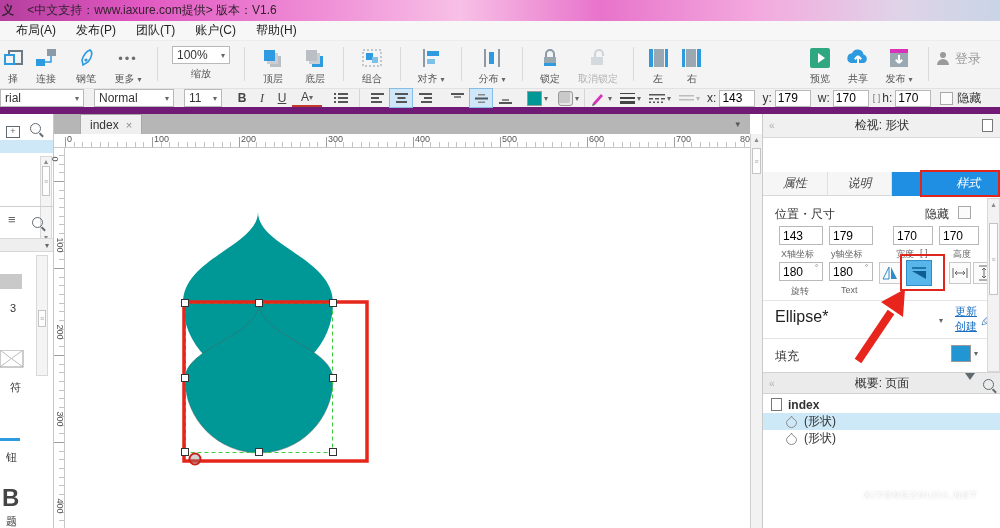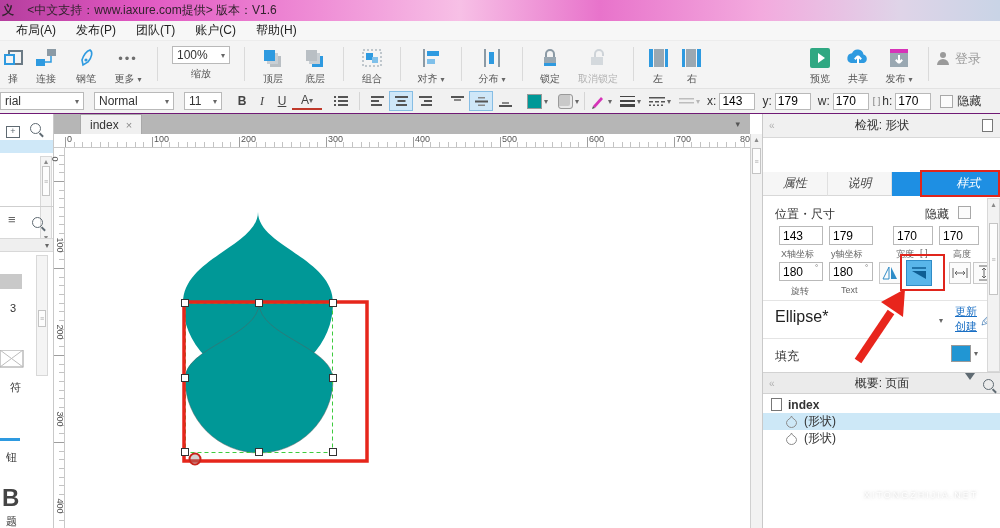--- a/index.html
+++ b/index.html
@@ -23,21 +23,21 @@
   .tbtn{display:flex;flex-direction:column;align-items:center;justify-content:flex-start;font-size:10px;color:#555;flex:0 0 auto;}
   .tbtn .ico{height:24px;display:flex;align-items:center;justify-content:center;margin-bottom:2px;}
   .tsep{flex:0 0 1px;background:#dadada;height:34px;margin:1px 7px 0 7px;}
   .dim{opacity:.42;}
   .zoombox{width:58px;height:18px;border:1px solid #b9b9b9;background:#fff;font-size:12px;color:#333;
     display:flex;align-items:center;justify-content:space-between;padding:0 4px;box-sizing:border-box;margin-bottom:3px;}
   .caret{font-size:8px;color:#666;}
   .login{display:flex;align-items:center;gap:5px;color:#9a9a9a;font-size:13px;margin-top:4px;}
 
   
-  .formatbar{left:0;top:88px;width:1000px;height:26px;background:#f1f1f1;border-top:1px solid #e2e2e2;border-bottom:1px solid #701a75;
+  .formatbar{left:0;top:88px;width:1000px;height:26px;background:#f1f1f1;border-top:1px solid #e2e2e2;border-bottom:7px solid #701a75;
     display:flex;align-items:center;font-size:12px;color:#333;box-sizing:border-box;}
   .selbox{height:18px;border:1px solid #b9b9b9;background:#fff;display:flex;align-items:center;justify-content:space-between;
     padding:0 4px;box-sizing:border-box;font-size:12px;color:#333;flex:0 0 auto;}
   .fbtn{width:20px;height:18px;display:flex;align-items:center;justify-content:center;flex:0 0 auto;color:#444;}
   .fsep{flex:0 0 1px;background:#d5d5d5;height:18px;margin:0 5px;}
   .togglebtn{width:22px;height:18px;border:1px solid transparent;display:flex;align-items:center;justify-content:center;flex:0 0 auto;}
   .togglebtn.on{background:#cfe7f8;border-color:#86bde4;}
   .swatch{width:15px;height:15px;border:1px solid #9a9a9a;box-sizing:border-box;}
   .num-input{width:36px;height:17px;border:1px solid #b9b9b9;font-size:12px;padding:0 2px;box-sizing:border-box;font-family:inherit;}
   .flabel{margin:0 3px 0 7px;color:#333;}

